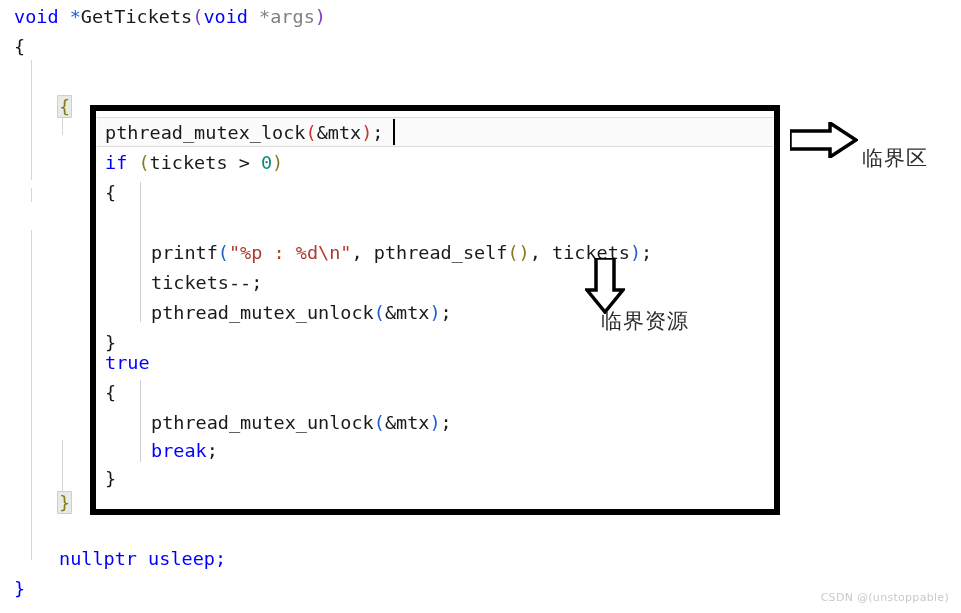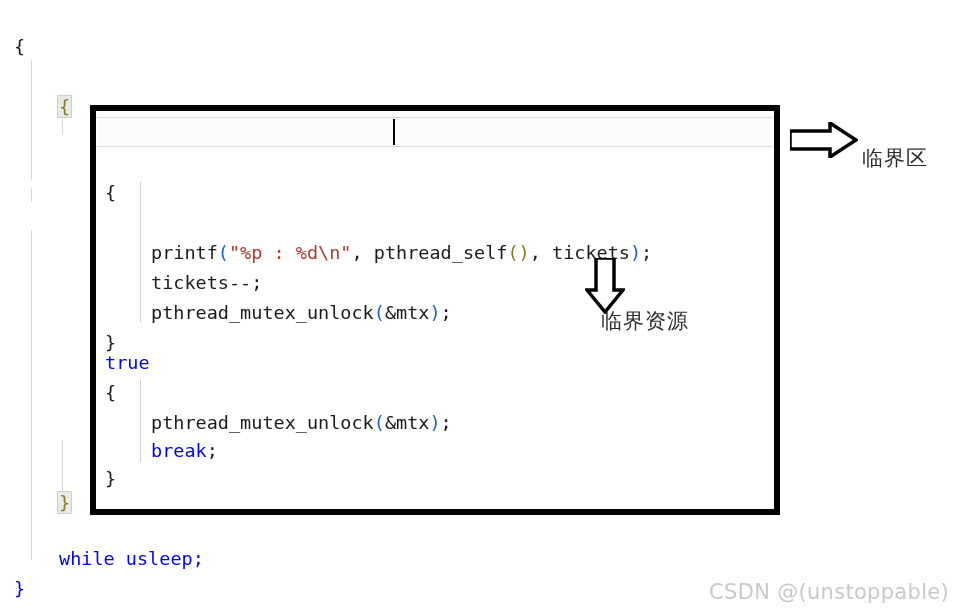--- a/index.html
+++ b/index.html
@@ -107,56 +107,59 @@
   .arrow-right-svg, .arrow-down-svg {
     position: absolute;
   }
 
   
   #watermark {
     position: absolute;
     right: 12px;
     bottom: 9px;
     font-family: "DejaVu Sans", sans-serif;
-    font-size: 21px;
+    font-size: 11px;
     color: #c9c9c9;
     white-space: nowrap;
     letter-spacing: 0.3px;
   }
 </style>
 </head>
 <body>
 
 <div id="editor">
 
   <div class="guide" style="left:31px; top:60px; height:120px;"></div>
   <div class="guide" style="left:31px; top:188px; height:14px;"></div>
   <div class="guide" style="left:31px; top:230px; height:330px;"></div>
   <div class="guide" style="left:62px; top:105px; height:30px;"></div>
   <div class="guide" style="left:62px; top:440px; height:60px;"></div>
 
+  <div class="code-line" style="left:14px; top:2px;"><span class="kw">void</span><span class="op"> </span><span class="par-b">*</span><span class="fn">GetTickets</span><span class="par-v">(</span><span class="kw">void</span><span class="op"> </span><span class="gray">*</span><span class="gray">args</span><span class="par-v">)</span></div>
 
   <div class="code-line brace" style="left:14px; top:32px;"><span>{</span></div>
 
 
   <div class="code-line" style="left:59px; top:92px;"><span class="brace-hl par-o">{</span></div>
 
   <div class="code-line" style="left:59px; top:488px;"><span class="brace-hl par-o">}</span></div>
 
-  <div class="code-line" style="left:59px; top:544px;"><span class="kw">while</span><span class="op"> </span><span class="kw">usleep</span><span class="brace-b">;</span></div>
+  <div class="code-line" style="left:59px; top:544px;"><span class="kw">nullptr</span><span class="op"> </span><span class="kw">usleep</span><span class="brace-b">;</span></div>
 
   <div class="code-line brace-b" style="left:14px; top:574px;"><span>}</span></div>
 
   <div class="cur-line" style="left:97px; top:117px; width:676px; height:30px;"></div>
   <div class="caret" style="left:393px; top:119px; height:26px;"></div>
 
   <div class="guide-in" style="left:140px; top:182px; height:140px;"></div>
   <div class="guide-in" style="left:140px; top:380px; height:82px;"></div>
 
+  <div class="code-line" style="left:105px; top:118px;"><span class="ident">pthread_mutex_lock</span><span class="par-r">(</span><span class="ident">&amp;mtx</span><span class="par-r">)</span><span class="op">;</span></div>
 
+  <div class="code-line" style="left:105px; top:148px;"><span class="kw">if</span><span class="op"> </span><span class="par-o">(</span><span class="ident">tickets</span><span class="op"> </span><span class="op">&gt;</span><span class="op"> </span><span class="num">0</span><span class="par-o">)</span></div>
 
   <div class="code-line brace" style="left:105px; top:178px;"><span>{</span></div>
 
 
   <div class="code-line" style="left:151px; top:238px;"><span class="ident">printf</span><span class="par-b">(</span><span class="str">"%p : %d\n"</span><span class="op">,</span><span class="op"> </span><span class="ident">pthread_self</span><span class="par-o">(</span><span class="par-o">)</span><span class="op">,</span><span class="op"> </span><span class="ident">tickets</span><span class="par-b">)</span><span class="op">;</span></div>
 
   <div class="code-line" style="left:151px; top:268px;"><span class="ident">tickets</span><span class="op">--</span><span class="op">;</span></div>
 
   <div class="code-line" style="left:151px; top:298px;"><span class="ident">pthread_mutex_unlock</span><span class="par-b">(</span><span class="ident">&amp;mtx</span><span class="par-b">)</span><span class="op">;</span></div>
 

